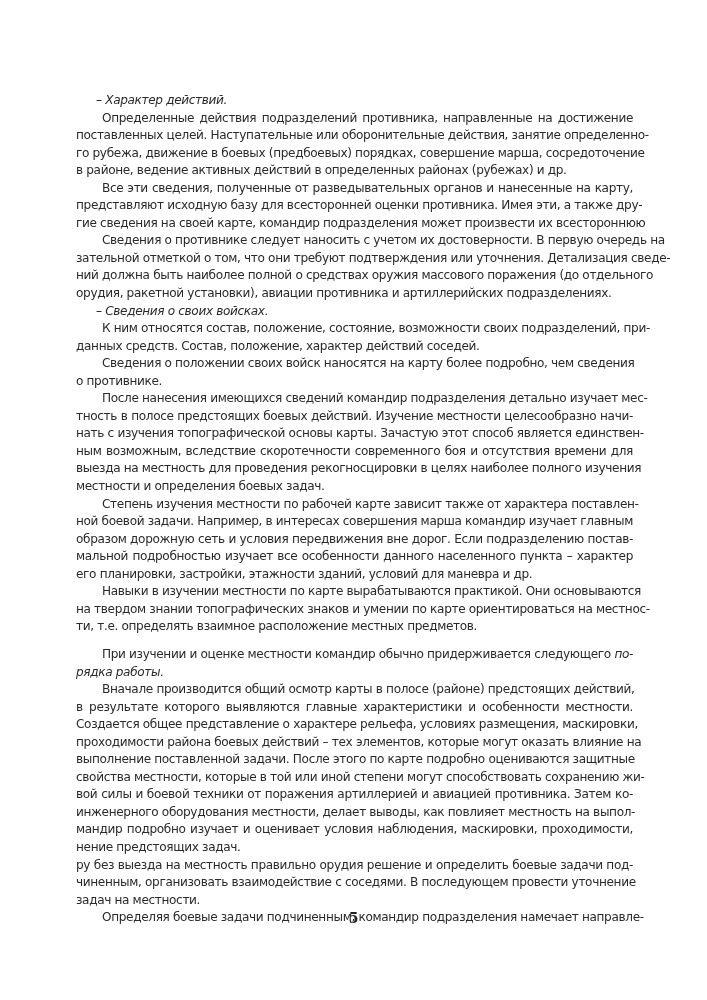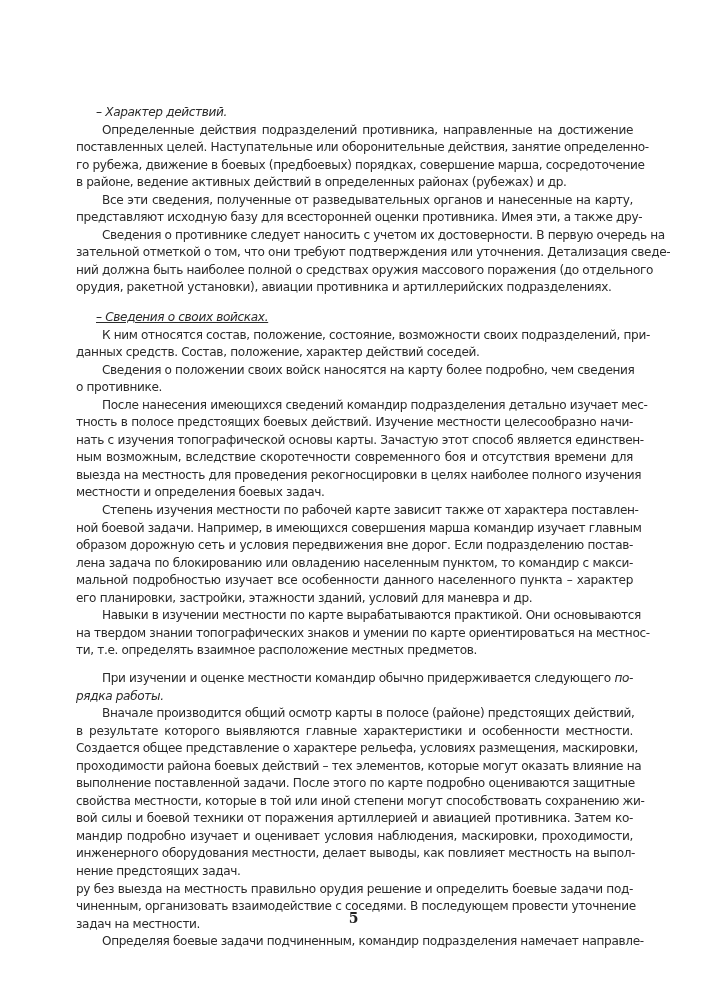--- a/index.html
+++ b/index.html
@@ -18,21 +18,21 @@
       display: block;
       height: 17.55px;
       line-height: 17.55px;
       white-space: nowrap;
       text-align: justify;
       text-align-last: justify;
       overflow: visible;
     }
     .line.last { text-align-last: left; }
     .line.indent { padding-left: 26px; }
-    .it { font-style: italic; margin-top: 12px; }
+    .it { font-style: italic; }
     .gap { height: 10px; }
     .pagenum {
       position: absolute;
       left: 0; right: 0;
       top: 910px;
       text-align: center;
       font-family: "DejaVu Serif", serif;
       font-weight: bold;
       font-size: 14px;
       color: #222;
@@ -47,51 +47,51 @@
     </div>
     <div>
       <span class="line indent">Определенные действия подразделений противника, направленные на достижение</span>
       <span class="line">поставленных целей. Наступательные или оборонительные действия, занятие определенно-</span>
       <span class="line">го рубежа, движение в боевых (предбоевых) порядках, совершение марша, сосредоточение</span>
       <span class="line last">в районе, ведение активных действий в определенных районах (рубежах) и др.</span>
     </div>
     <div>
       <span class="line indent">Все эти сведения, полученные от разведывательных органов и нанесенные на карту,</span>
       <span class="line">представляют исходную базу для всесторонней оценки противника. Имея эти, а также дру-</span>
+      <span class="line">гие сведения на своей карте, командир подразделения может произвести их всестороннюю</span>
     </div>
     <div>
       <span class="line indent">Сведения о противнике следует наносить с учетом их достоверности. В первую очередь на</span>
       <span class="line">зательной отметкой о том, что они требуют подтверждения или уточнения. Детализация сведе-</span>
       <span class="line">ний должна быть наиболее полной о средствах оружия массового поражения (до отдельного</span>
       <span class="line last">орудия, ракетной установки), авиации противника и артиллерийских подразделениях.</span>
     </div>
     <div>
-      <span class="line indent last it" style="padding-left: 20px; text-decoration: underline;">– Сведения о своих войсках.</span>
+      <span class="line indent last it" style="padding-left: 20px;">– Сведения о своих войсках.</span>
     </div>
     <div>
       <span class="line indent">К ним относятся состав, положение, состояние, возможности своих подразделений, при-</span>
       <span class="line last">данных средств. Состав, положение, характер действий соседей.</span>
     </div>
     <div>
       <span class="line indent">Сведения о положении своих войск наносятся на карту более подробно, чем сведения</span>
       <span class="line last">о противнике.</span>
     </div>
     <div>
       <span class="line indent">После нанесения имеющихся сведений командир подразделения детально изучает мес-</span>
       <span class="line">тность в полосе предстоящих боевых действий. Изучение местности целесообразно начи-</span>
       <span class="line">нать с изучения топографической основы карты. Зачастую этот способ является единствен-</span>
       <span class="line">ным возможным, вследствие скоротечности современного боя и отсутствия времени для</span>
       <span class="line">выезда на местность для проведения рекогносцировки в целях наиболее полного изучения</span>
       <span class="line last">местности и определения боевых задач.</span>
     </div>
     <div>
       <span class="line indent">Степень изучения местности по рабочей карте зависит также от характера поставлен-</span>
-      <span class="line">ной боевой задачи. Например, в имеющихся совершения марша командир изучает главным</span>
+      <span class="line">ной боевой задачи. Например, в интересах совершения марша командир изучает главным</span>
       <span class="line">образом дорожную сеть и условия передвижения вне дорог. Если подразделению постав-</span>
-      <span class="line">лена задача по блокированию или овладению населенным пунктом, то командир с макси-</span>
       <span class="line">мальной подробностью изучает все особенности данного населенного пункта – характер</span>
       <span class="line last">его планировки, застройки, этажности зданий, условий для маневра и др.</span>
     </div>
     <div>
       <span class="line indent">Навыки в изучении местности по карте вырабатываются практикой. Они основываются</span>
       <span class="line">на твердом знании топографических знаков и умении по карте ориентироваться на местнос-</span>
       <span class="line last">ти, т.е. определять взаимное расположение местных предметов.</span>
     </div>
     <div class="gap"></div>
     <div>
@@ -99,22 +99,22 @@
       <span class="line last"><span class="it">рядка работы.</span></span>
     </div>
     <div>
       <span class="line indent">Вначале производится общий осмотр карты в полосе (районе) предстоящих действий,</span>
       <span class="line">в результате которого выявляются главные характеристики и особенности местности.</span>
       <span class="line">Создается общее представление о характере рельефа, условиях размещения, маскировки,</span>
       <span class="line">проходимости района боевых действий – тех элементов, которые могут оказать влияние на</span>
       <span class="line">выполнение поставленной задачи. После этого по карте подробно оцениваются защитные</span>
       <span class="line">свойства местности, которые в той или иной степени могут способствовать сохранению жи-</span>
       <span class="line">вой силы и боевой техники от поражения артиллерией и авиацией противника. Затем ко-</span>
+      <span class="line">инженерного оборудования местности, делает выводы, как повлияет местность на выпол-</span>
       <span class="line">мандир подробно изучает и оценивает условия наблюдения, маскировки, проходимости,</span>
-      <span class="line">инженерного оборудования местности, делает выводы, как повлияет местность на выпол-</span>
       <span class="line last">нение предстоящих задач.</span>
     </div>
     <div>
       <span class="line">ру без выезда на местность правильно орудия решение и определить боевые задачи под-</span>
       <span class="line">чиненным, организовать взаимодействие с соседями. В последующем провести уточнение</span>
       <span class="line last">задач на местности.</span>
     </div>
     <div>
       <span class="line indent">Определяя боевые задачи подчиненным, командир подразделения намечает направле-</span>
     </div>

